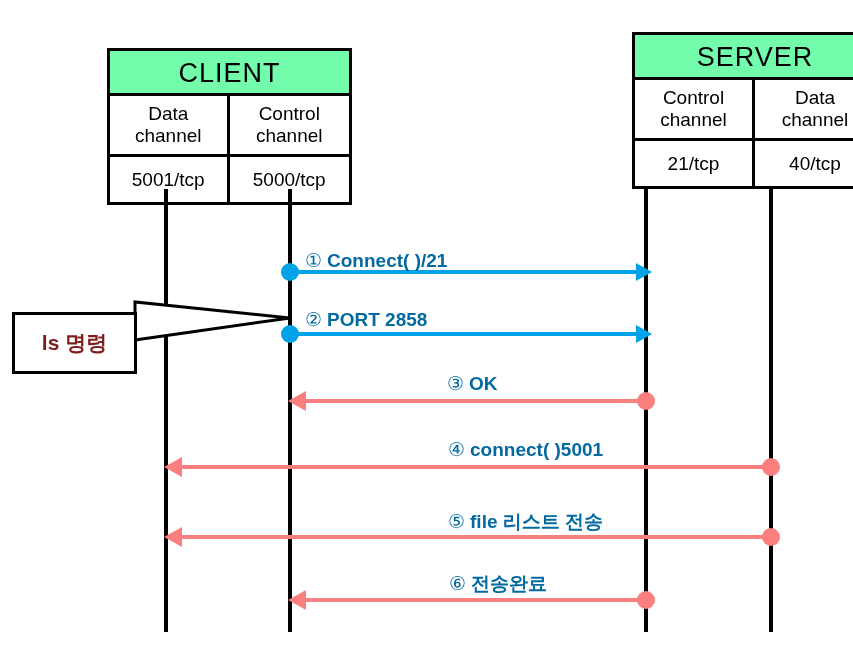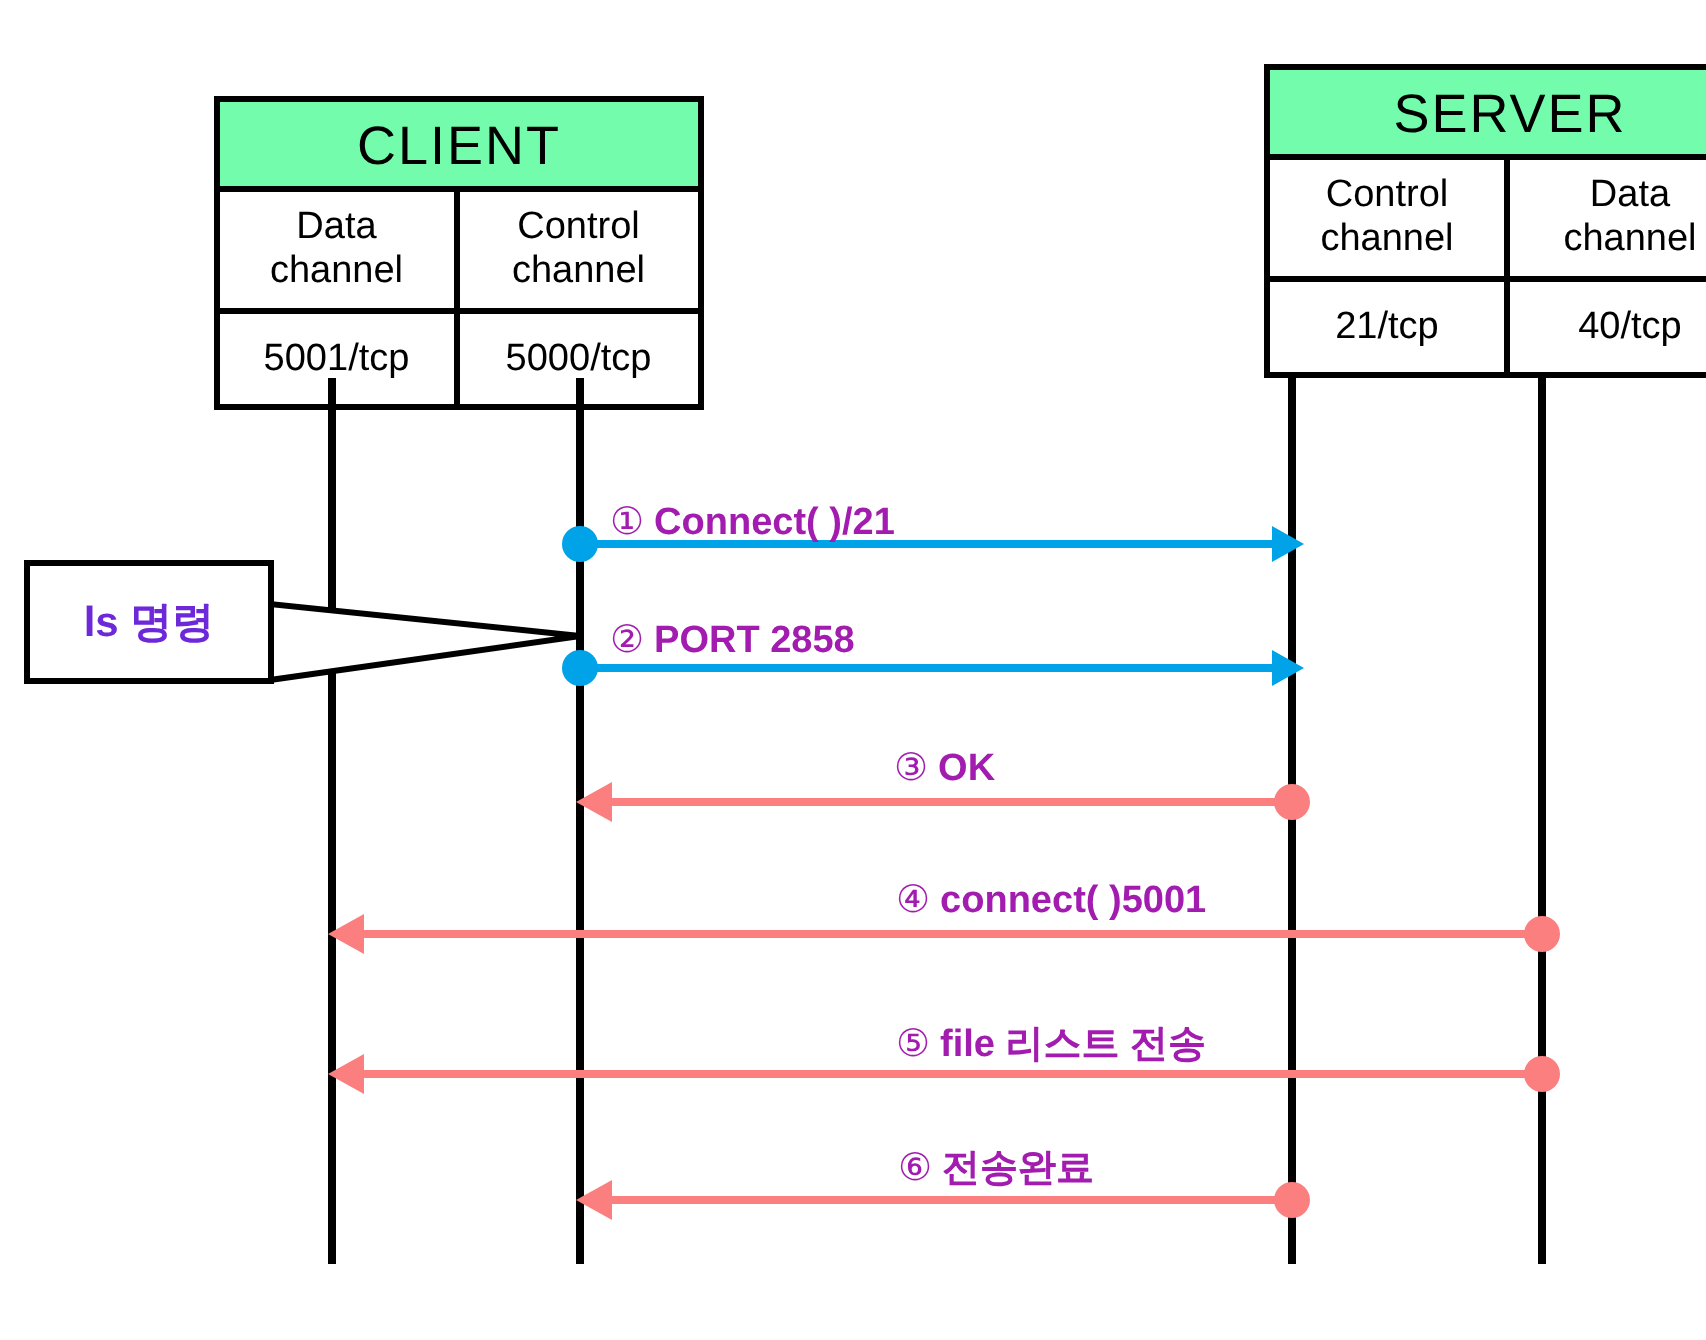--- a/index.html
+++ b/index.html
@@ -66,41 +66,42 @@
   .lifeline {
     position: absolute;
     width: 4px;
     background: #000000;
   }
   
   .msg-label {
     position: absolute;
     font-size: 19px;
     font-weight: bold;
-    color: #a21caf;
+    color: #0369a1;
     white-space: nowrap;
   }
   .msg-label .num {
     display: inline-block;
     margin-right: 5px;
     font-weight: normal;
   }
   
   .callout-box {
     position: absolute;
     border: 3px solid #000000;
     background: #ffffff;
     box-sizing: border-box;
     display: flex;
     align-items: center;
     justify-content: center;
     font-size: 21px;
     font-weight: bold;
-    color: #6d28d9;
+    color: #7f1d1d;
     z-index: 4;
+    margin-top: 32px;
   }
   svg.overlay {
     position: absolute;
     left: 0; top: 0;
     width: 853px;
     height: 670px;
     pointer-events: none;
   }
 </style>
 </head>

